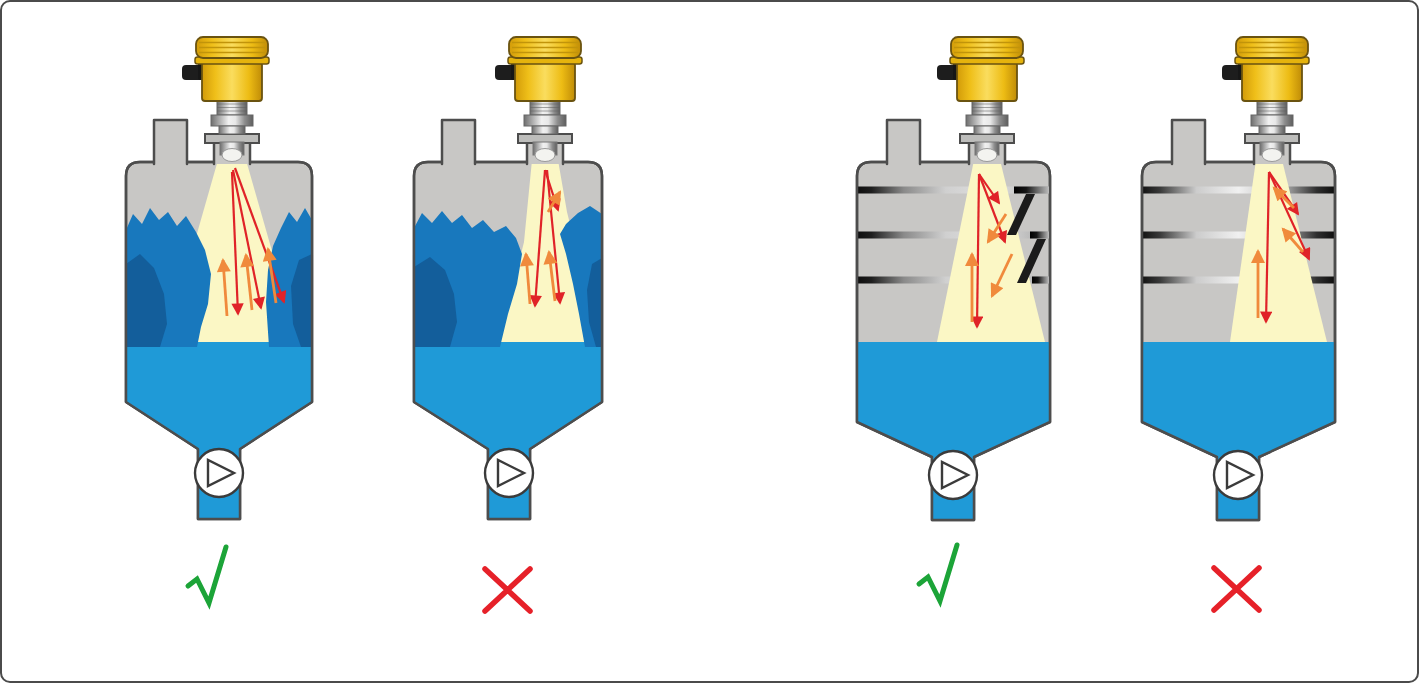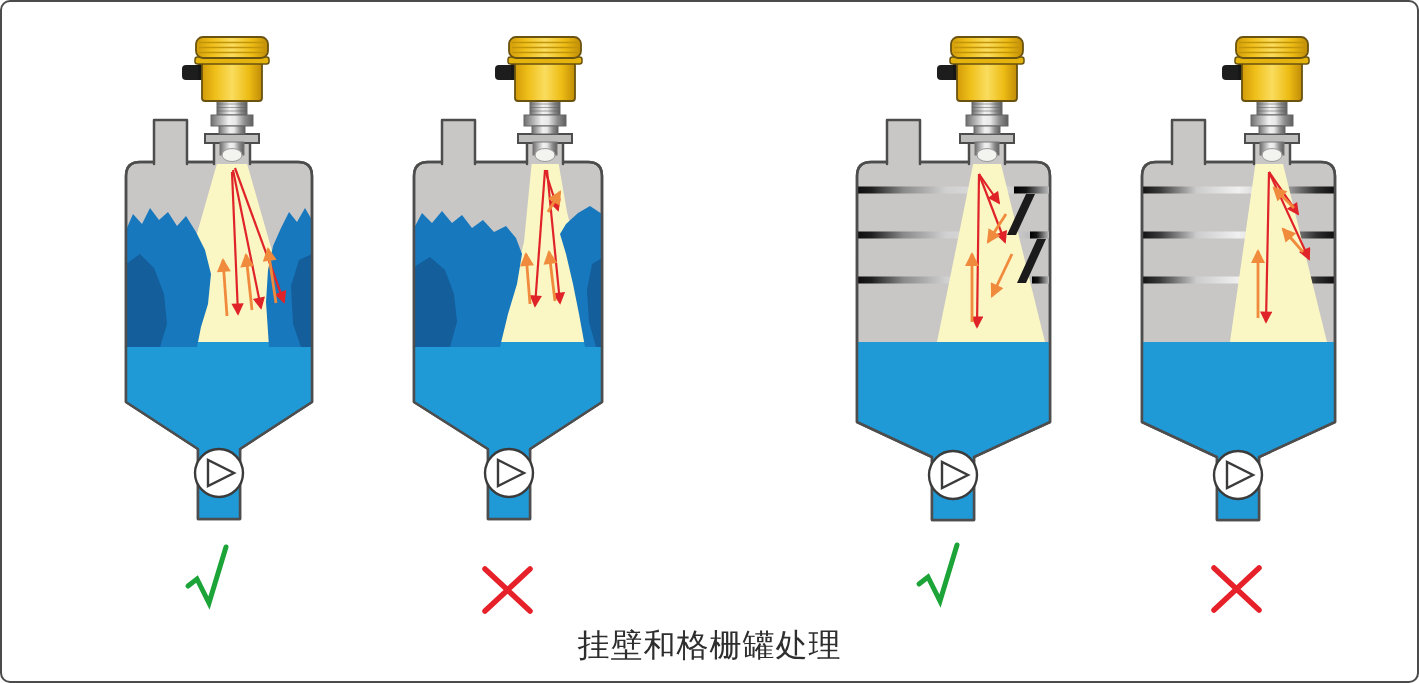--- a/index.html
+++ b/index.html
@@ -247,14 +247,13 @@
     </g>
     <g class="arrow-orange" stroke="#F08A3C">
       <line x1="1292" y1="206" x2="1272" y2="186" marker-end="url(#ao)"></line>
       <line x1="1301" y1="250" x2="1281" y2="227" marker-end="url(#ao)"></line>
       <line x1="1256" y1="316" x2="1256" y2="249" marker-end="url(#ao)"></line>
     </g>
     <path class="cross" d="M1212,566 L1257,608 M1257,566 L1212,608" stroke="#E62129"></path>
   </g>
 </svg>
 
-<div class="caption">挂壁和格栅罐处理</div>
 </div>
 
 </body></html>

